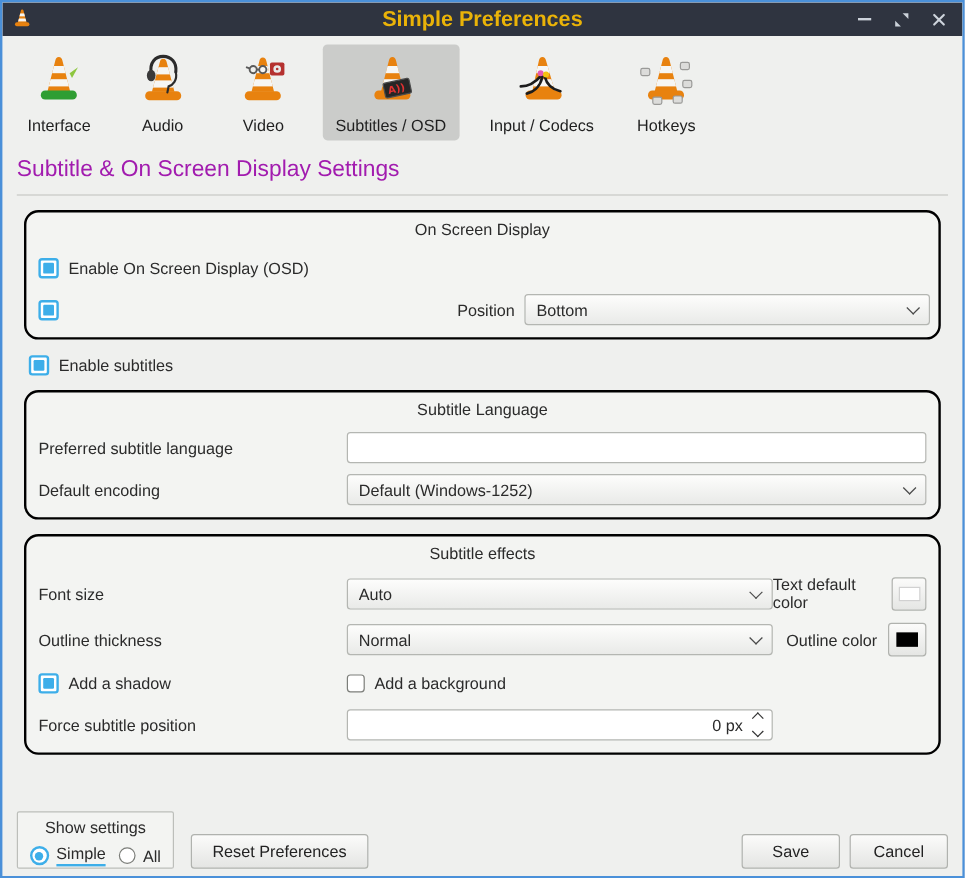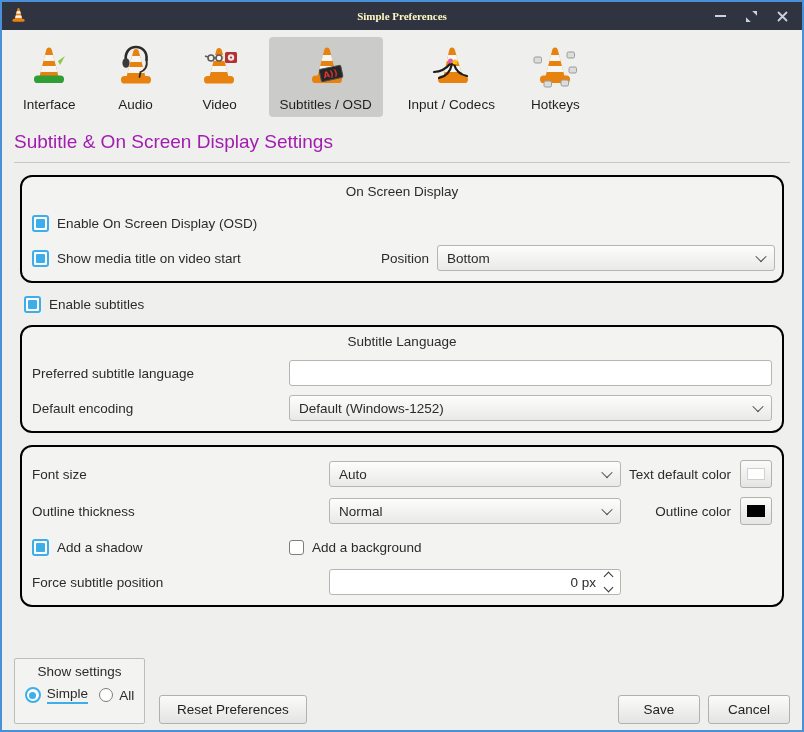--- a/index.html
+++ b/index.html
@@ -4,21 +4,21 @@
 <style>
   html,body{margin:0;padding:0;background:#d8d8d8;}
   .window{
     width:804px;height:732px;box-sizing:border-box;position:relative;overflow:hidden;
     border:2px solid #4a90d9;background:#eff0ee;
     font-family:"Liberation Sans","DejaVu Sans",sans-serif;font-size:13.5px;color:#2b2b2b;
   }
   
   .titlebar{height:28px;background:#2f3440;display:flex;align-items:center;position:relative;}
   .titlebar .app-icon{margin-left:8px;display:flex;}
-  .titlebar-title{position:absolute;left:50%;transform:translateX(-50%);color:#fef9c3;font-weight:bold;font-size:11px;font-family:Liberation Serif, serif;}
+  .titlebar-title{position:absolute;left:50%;transform:translateX(-50%);color:#eab308;font-weight:bold;font-size:18px;}
   .titlebar-controls{margin-left:auto;display:flex;gap:17px;align-items:center;margin-right:13px;}
   .tb-btn{display:flex;align-items:center;justify-content:center;width:14px;height:14px;cursor:default;}
   .min-glyph{width:11px;height:2px;background:#ccd2da;display:block;}
   
   .tabstrip{display:flex;gap:14px;padding:7px 0 4px 10px;align-items:flex-start;}
   .tab{display:flex;flex-direction:column;align-items:center;padding:6px 11px 5px;border-radius:4px;}
   .tab.selected{background:#cbccca;}
   .tab-label{margin-top:3px;color:#1f1f1f;font-size:13.5px;white-space:nowrap;}
   
   .page-heading{font-size:19px;color:#a21caf;margin:10px 12px 0;}
@@ -29,21 +29,21 @@
   .row{display:flex;align-items:center;margin-top:9px;min-height:26px;}
   .label-col{width:257px;flex:none;display:flex;align-items:center;}
   .left349{width:349px;flex:none;display:flex;align-items:center;}
   
   .combo{height:26px;box-sizing:border-box;border:1px solid #b4b6b2;border-radius:3px;
     background:linear-gradient(#fdfdfc,#e9eae8);display:flex;align-items:center;padding:0 9px;}
   .combo .value{flex:1;white-space:nowrap;overflow:hidden;}
   .chev{width:7px;height:7px;border-right:1.6px solid #4a4a4a;border-bottom:1.6px solid #4a4a4a;
     transform:rotate(45deg) translate(-1px,-1px);flex:none;}
   .grow{flex:1;}
-  .w300{width:292px;flex:none;margin-left:40px;}
+  .w300{width:355px;flex:none;}
   .w338{width:338px;flex:none;}
   .text-input{height:26px;box-sizing:border-box;background:#fff;border:1px solid #b4b6b2;border-radius:3px;
     flex:1;padding:0 8px;font:inherit;color:#2b2b2b;}
   .spinbox{height:26px;box-sizing:border-box;background:#fff;border:1px solid #b4b6b2;border-radius:3px;
     display:flex;align-items:center;justify-content:flex-end;padding:10px 8px;gap:9px;}
   .spin-arrows{display:flex;flex-direction:column;gap:4px;align-items:center;}
   .chev-up{width:6px;height:6px;border-right:1.5px solid #333;border-bottom:1.5px solid #333;transform:rotate(-135deg);}
   .chev-dn{width:6px;height:6px;border-right:1.5px solid #333;border-bottom:1.5px solid #333;transform:rotate(45deg);}
   .right-group{flex:1;display:flex;align-items:center;justify-content:flex-end;gap:9px;}
   .swatch-btn{width:32px;height:28px;box-sizing:border-box;border:1px solid #b0b2ae;border-radius:3px;
@@ -57,21 +57,21 @@
   .cb.checked .dot{display:block;}
   .radio{width:12px;height:12px;flex:none;border:1px solid #7c7e7a;border-radius:50%;background:#fff;
     display:flex;align-items:center;justify-content:center;margin-right:6px;}
   .radio .dot{display:none;width:7px;height:7px;border-radius:50%;background:#3daee9;}
   .radio.selected{border:2px solid #3daee9;}
   .radio.selected .dot{display:block;}
   .standalone-cb{display:flex;align-items:center;margin:13px 0 0 22px;}
   
   .footer{position:absolute;left:12px;right:12px;bottom:6px;display:flex;align-items:flex-end;}
   .show-settings{width:131px;box-sizing:border-box;border:1px solid #bcbeba;border-radius:2px;
-    background:#f3f4f2;padding:5px 8px 19px;flex:none;}
+    background:#f3f4f2;padding:5px 8px 1px;flex:none;}
   .show-settings-title{text-align:center;margin-bottom:7px;}
   .radio-row{display:flex;align-items:center;justify-content:center;gap:11px;}
   .radio-opt{display:flex;align-items:center;}
   .radio-opt .lbl.focused{border-bottom:2px solid #3daee9;padding-bottom:1px;}
   .btn{height:29px;box-sizing:border-box;border:1px solid #b0b2ae;border-radius:3px;
     background:linear-gradient(#fbfbfa,#e4e5e3);font:inherit;font-size:13.5px;color:#222;padding:0 17px;}
   .reset-btn{margin-left:14px;}
   .save-cancel{margin-left:auto;display:flex;gap:8px;}
   .btn.wide{min-width:82px;}
 </style>
@@ -267,21 +267,20 @@
       <span class="cb checked">
           <span class="dot"></span>
         </span>
       <span>Enable On Screen Display (OSD)</span>
     </div>
     <div class="row">
       <span class="left349">
         <span class="cb checked">
             <span class="dot"></span>
           </span>
-        <span>Show media title on video start</span>
       </span>
       <span style="margin-right:8px;">Position</span>
       <span class="combo w338">
         <span class="value">Bottom</span>
         <span class="chev"></span>
       </span>
     </div>
   </div>
 
   <div class="standalone-cb">
@@ -300,20 +299,21 @@
     <div class="row">
       <span class="label-col">Default encoding</span>
       <span class="combo grow">
         <span class="value">Default (Windows-1252)</span>
         <span class="chev"></span>
       </span>
     </div>
   </div>
 
   <div class="group">
+    <div class="group-title">Subtitle effects</div>
 
 
     <div class="row">
       <span class="label-col">Font size</span>
       <span class="combo w300">
         <span class="value">Auto</span>
         <span class="chev"></span>
       </span>
       <span class="right-group">
         <span>Text default color</span>

